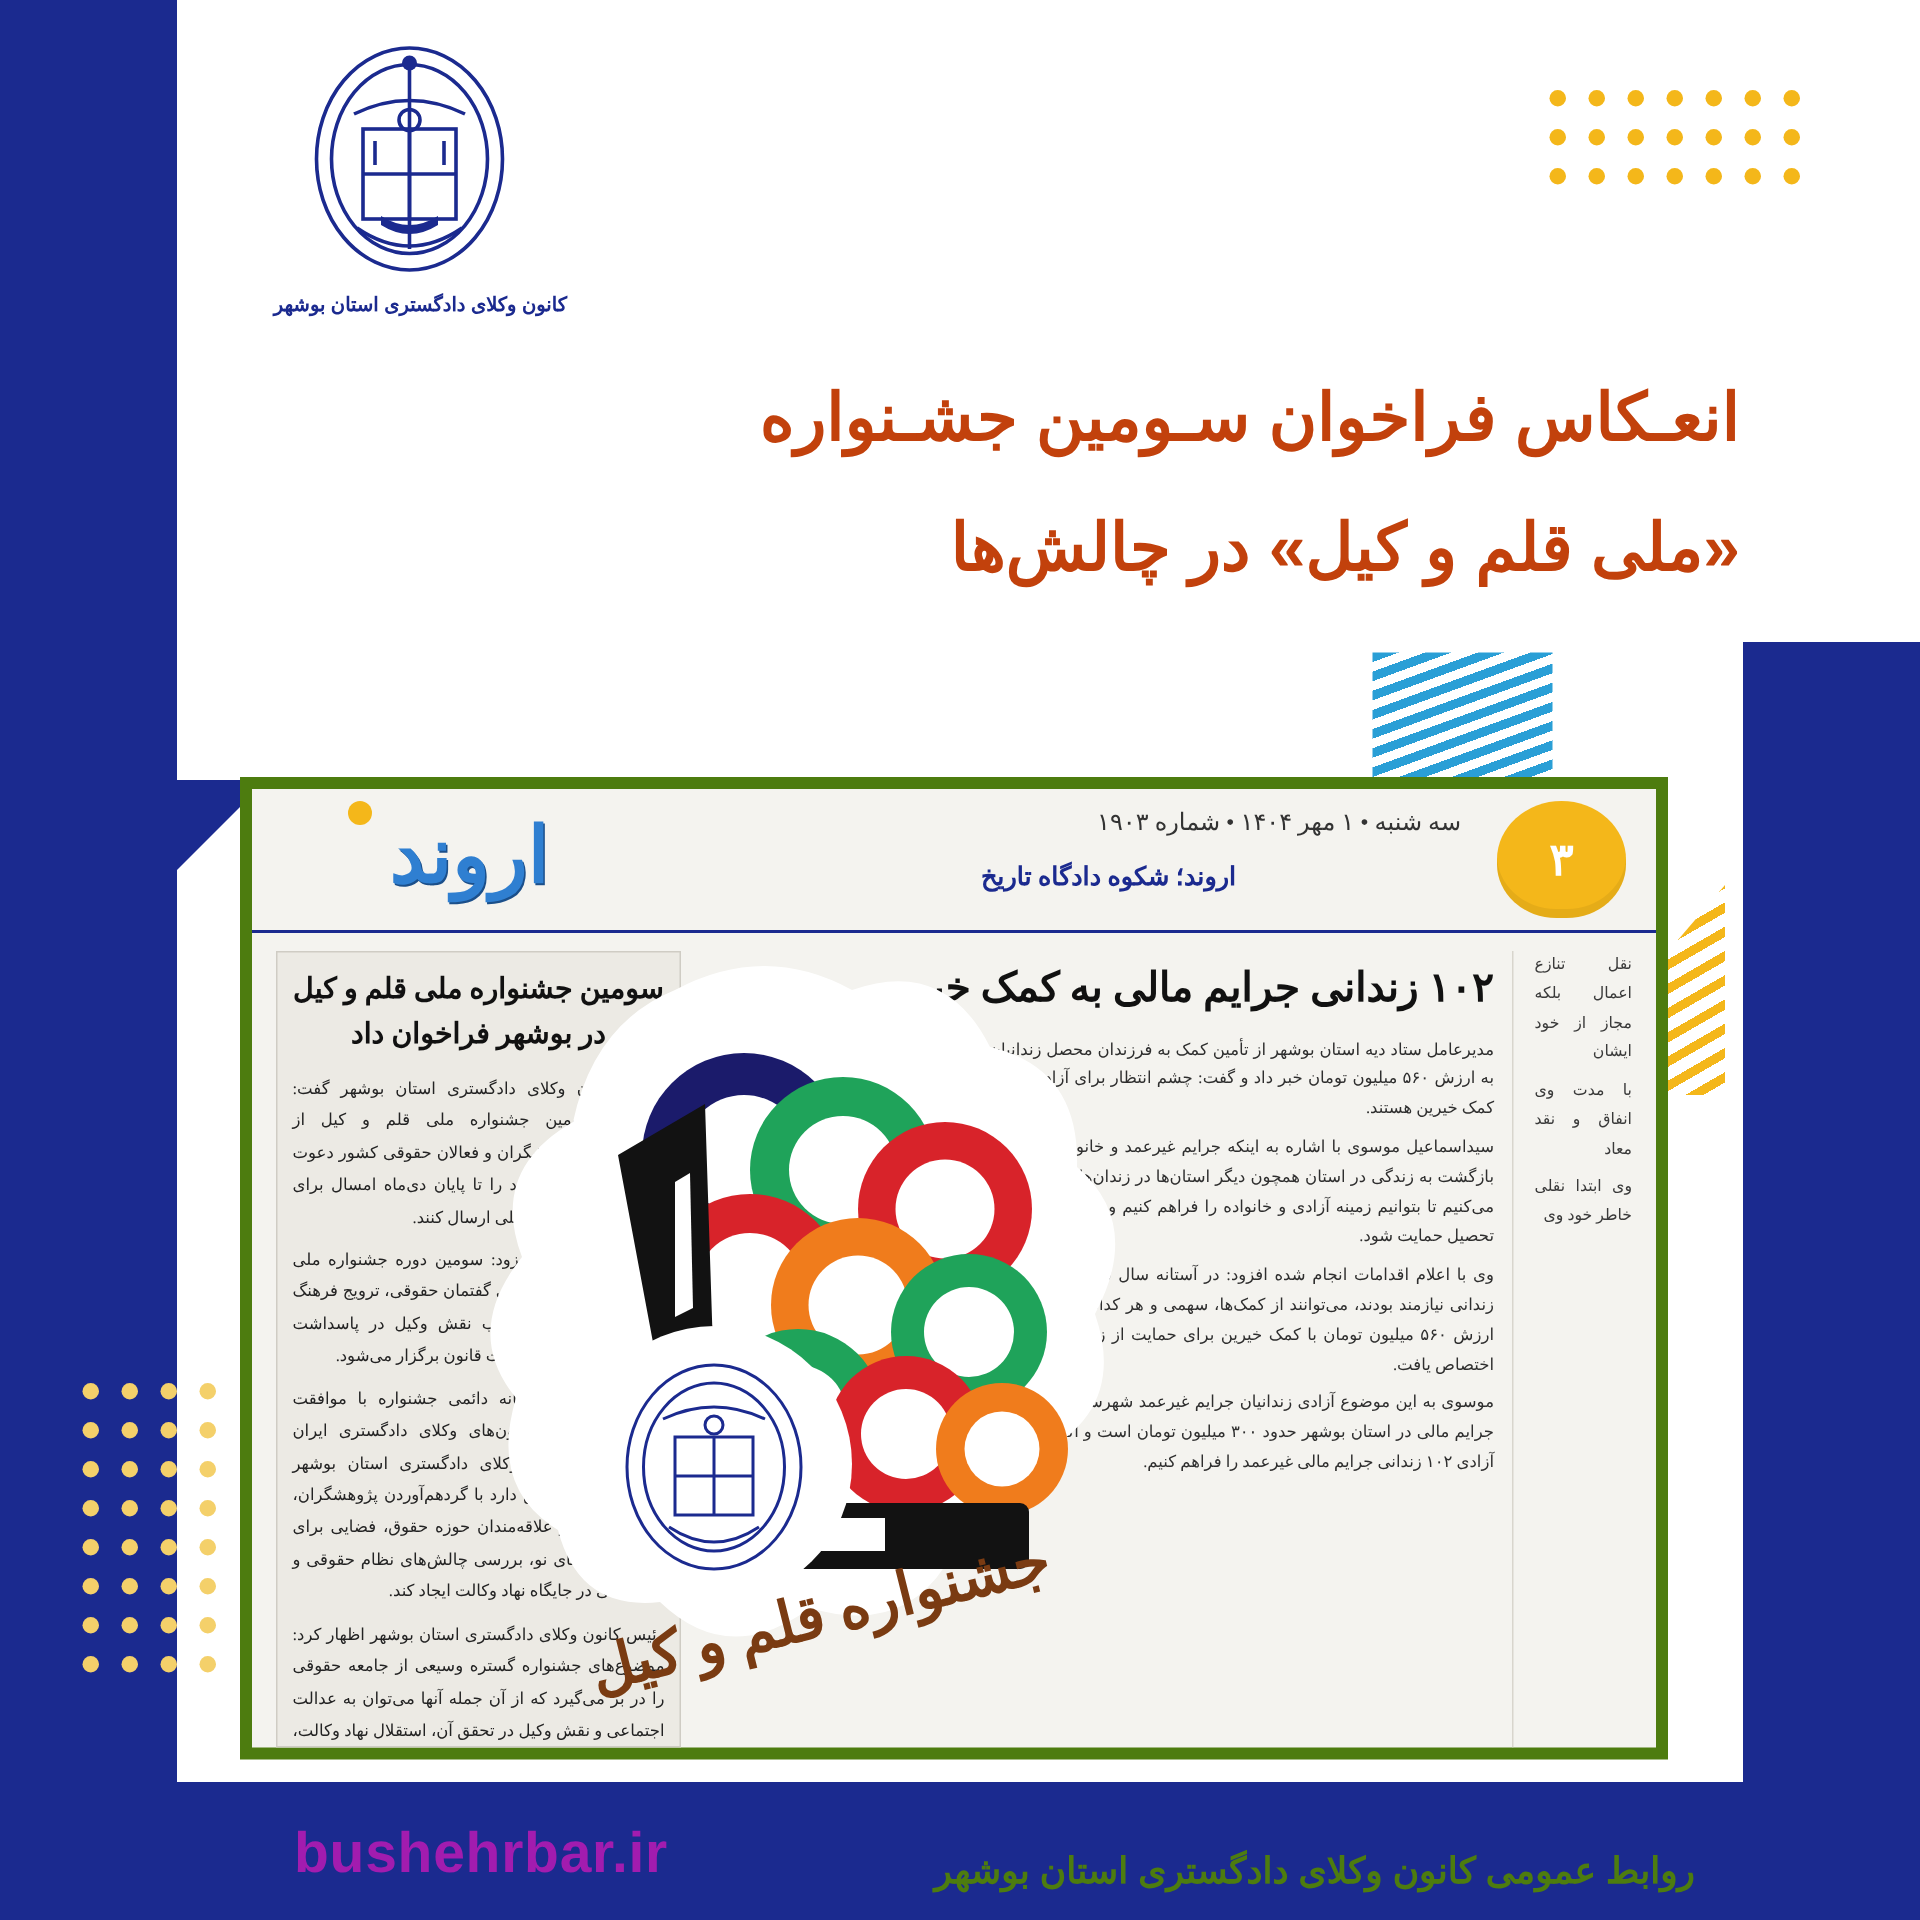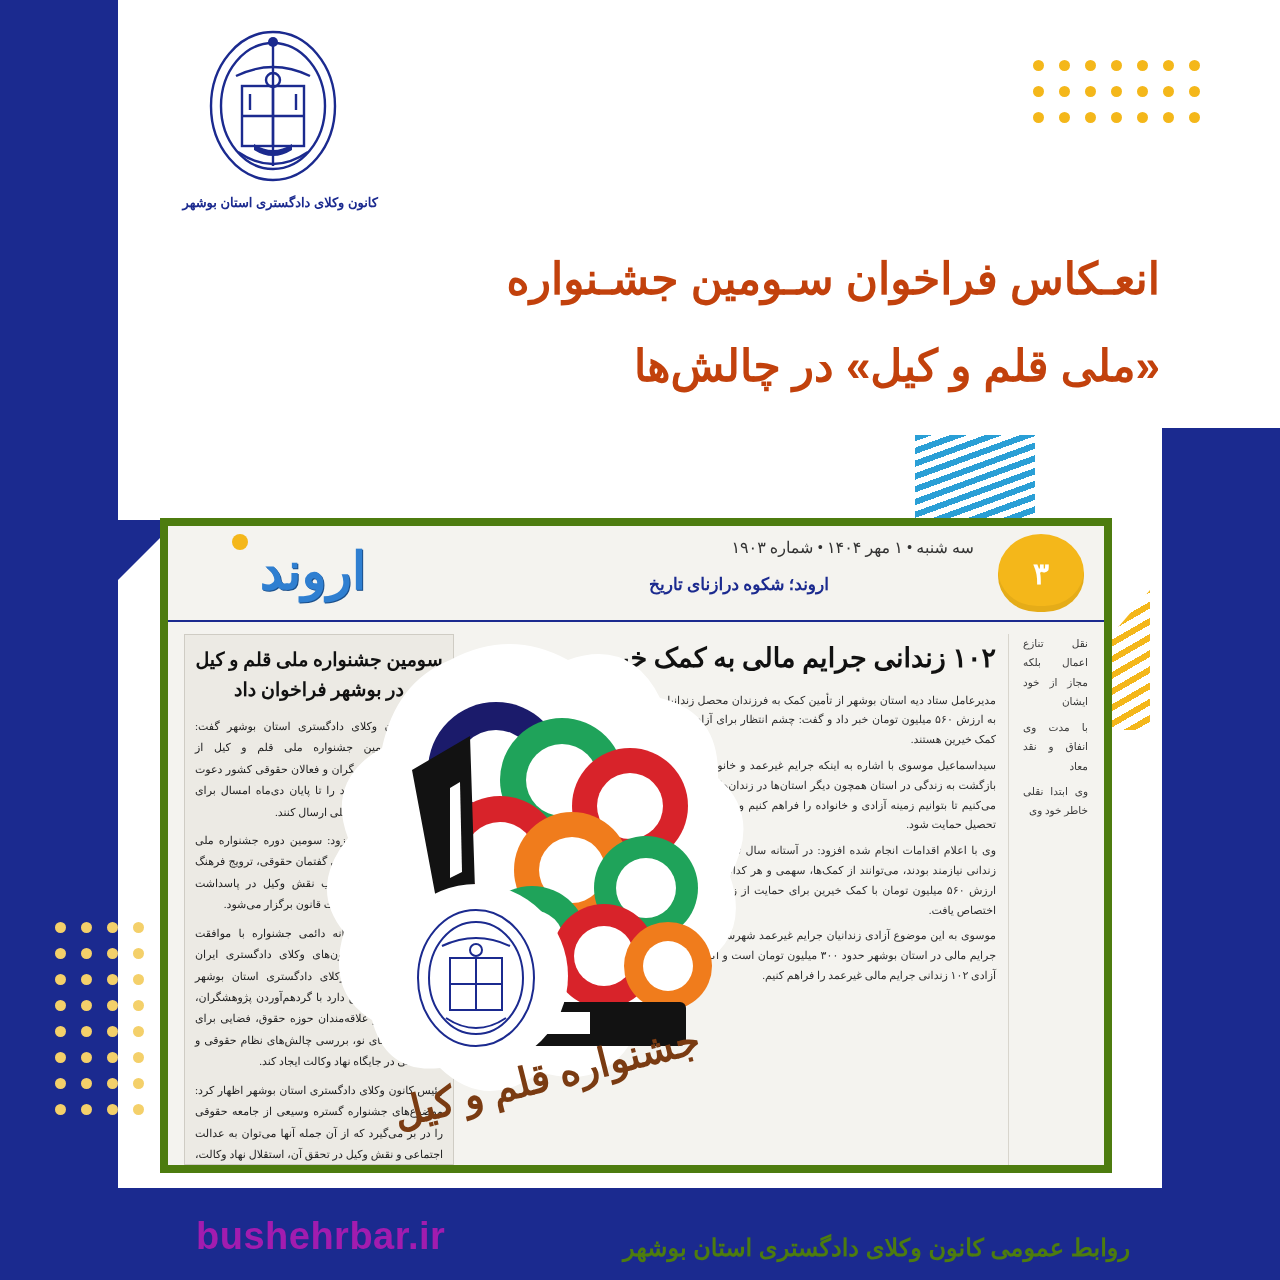--- a/index.html
+++ b/index.html
@@ -262,21 +262,21 @@
   <span class="l2">«ملی قلم و کیل» در چالش‌ها</span>
 </div>
 
 <div class="paper-frame">
   <div class="paper">
 
     <div class="paper-masthead">
       <div class="masthead-logo">اروند</div>
       <div class="masthead-dot"></div>
       <div class="masthead-meta">سه شنبه  •  ۱ مهر ۱۴۰۴  •  شماره ۱۹۰۳</div>
-      <div class="masthead-sub">اروند؛ شکوه درازنای تاریخ</div>
+      <div class="masthead-sub">اروند؛ شکوه دادگاه تاریخ</div>
       <div class="page-badge">۳</div>
     </div>
 
     <div class="paper-body">
 
       <div class="col-narrow">
         <p>نقل تنازع اعمال بلکه مجاز از خود ایشان</p>
         <p>با مدت وی انفاق و نقد معاد</p>
         <p>وی ابتدا نقلی خاطر خود وی</p>
       </div>

